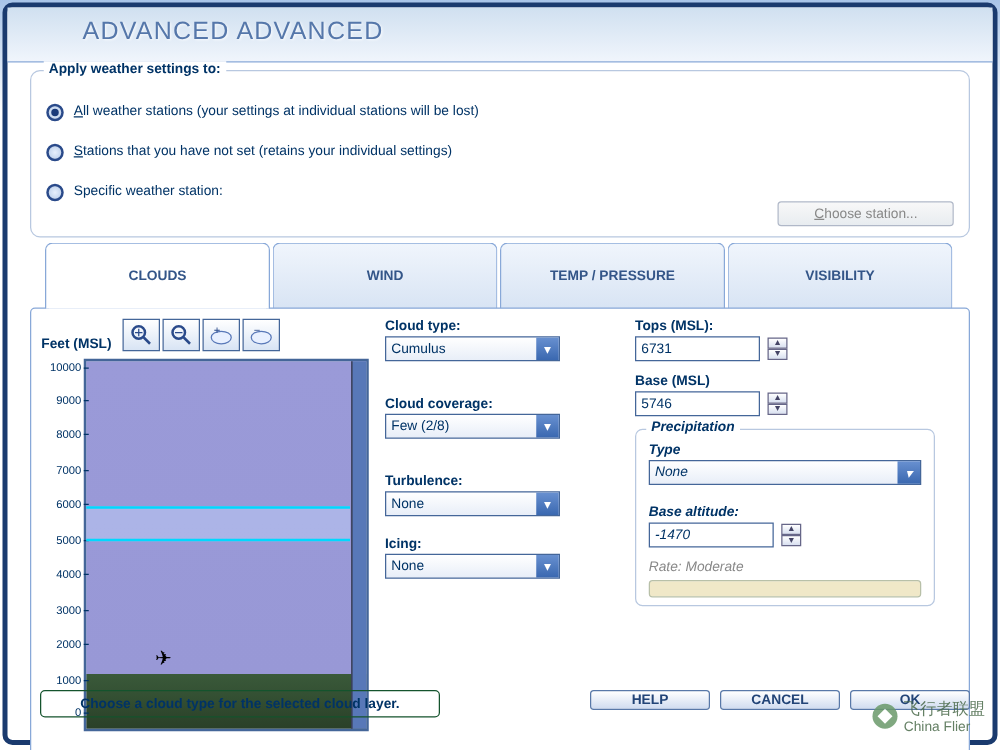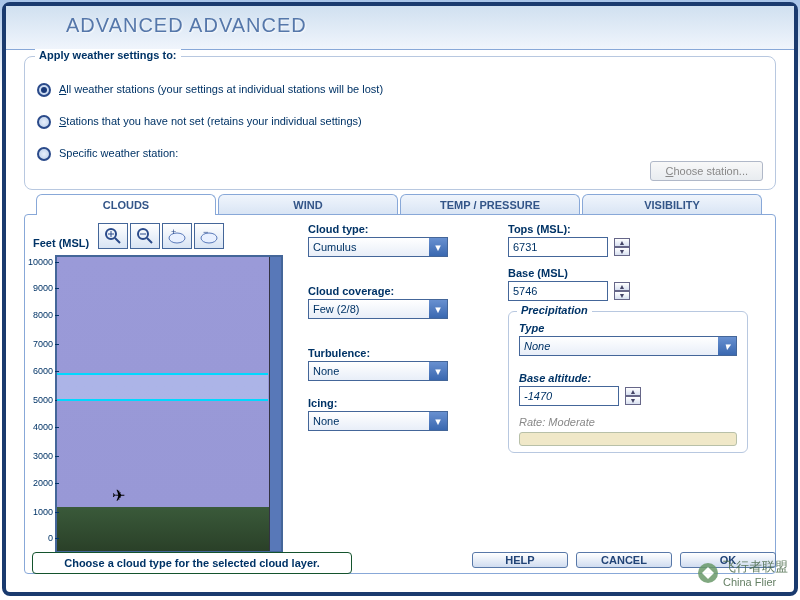--- a/index.html
+++ b/index.html
@@ -68,35 +68,35 @@
 .radio-btn.selected::after {
   content: "";
   width: 6px; height: 6px;
   border-radius: 50%;
   background: #1a3a7a;
 }
 .choose-station-btn {
   position: absolute;
   right: 12px;
   bottom: 8px;
-  padding: 3px 14px;
+  padding: 3px 28px;
   border: 1px solid #b0b8c8;
   background: linear-gradient(#f8f8f8, #e8ecf0);
   color: #888;
   border-radius: 3px;
   font-size: 11px;
 }
 .tab-row {
   display: flex;
   margin: 4px 30px 0 30px;
 }
 .tab {
   flex: 1;
   text-align: center;
-  padding: 4px 0;
+  padding: 20px 0;
   font-weight: bold;
   color: #335588;
   font-size: 11px;
   border: 1px solid #88a8d8;
   border-bottom: none;
   background: linear-gradient(#f0f5fc, #d8e4f4);
   border-radius: 6px 6px 0 0;
   margin-right: 2px;
   cursor: pointer;
 }
@@ -138,21 +138,21 @@
   align-items: center;
   justify-content: center;
   margin-right: 2px;
   cursor: pointer;
 }
 .alt-chart {
   margin-top: 6px;
   border: 2px solid #446699;
   height: 298px;
   width: 228px;
-  margin-left: 22px;
+  margin-left: 34px;
   background: linear-gradient(to bottom, #9a9ad8 0%, #9898d6 85%, #3a5a3a 85%, #2a4028 100%);
   position: relative;
 }
 .alt-scale {
   position: absolute;
   left: -36px;
   top: 0;
   height: 100%;
   width: 34px;
 }

